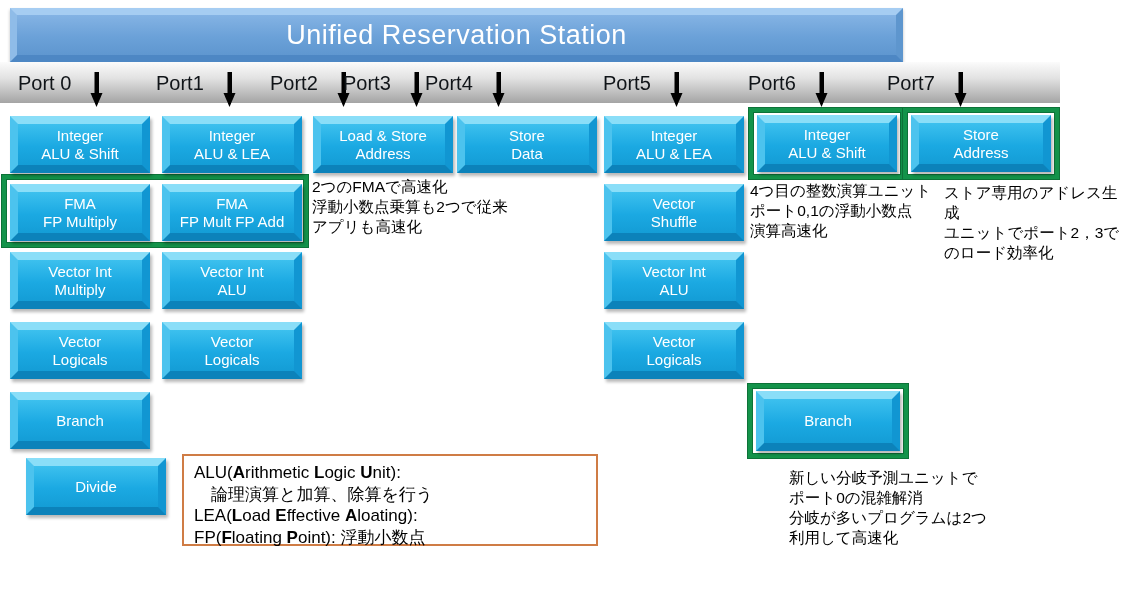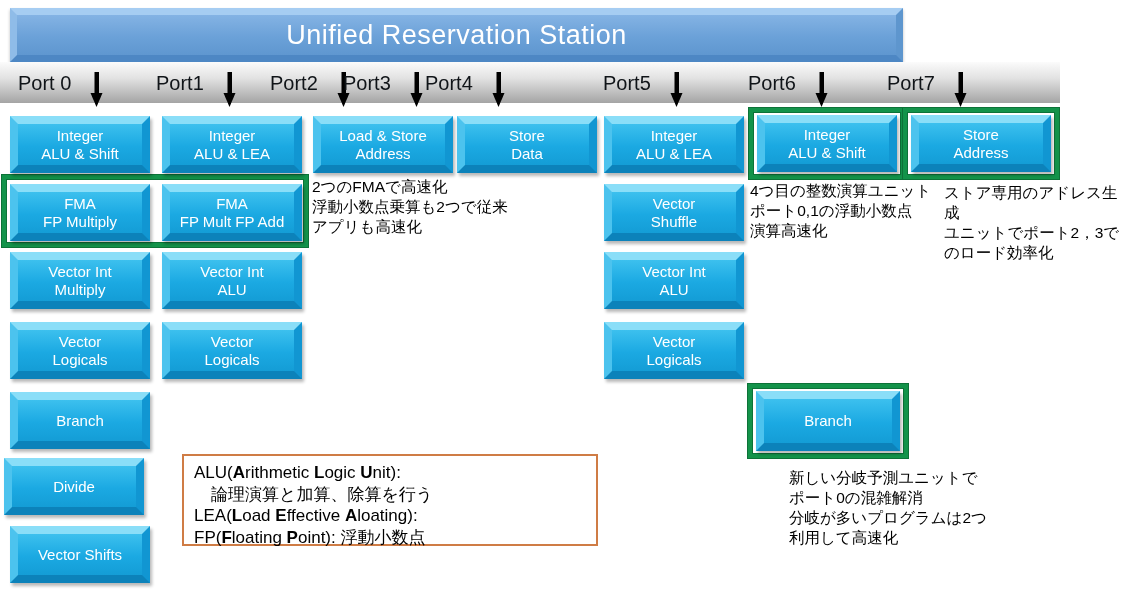--- a/index.html
+++ b/index.html
@@ -134,25 +134,22 @@
       <span>Vector Int
 Multiply</span>
     </div>
   <div class="ebox" style="left:10px;top:322px">
       <span>Vector
 Logicals</span>
     </div>
   <div class="ebox" style="left:10px;top:392px">
       <span>Branch</span>
     </div>
-  <div class="ebox" style="left:4px;top:458px">
+  <div class="ebox" style="left:26px;top:458px">
       <span>Divide</span>
-    </div>
-  <div class="ebox" style="left:10px;top:526px">
-      <span>Vector Shifts</span>
     </div>
 
   <div class="ebox" style="left:162px;top:116px">
       <span>Integer
 ALU &amp; LEA</span>
     </div>
   <div class="ebox" style="left:162px;top:184px">
       <span>FMA
 FP Mult FP Add</span>
     </div>

